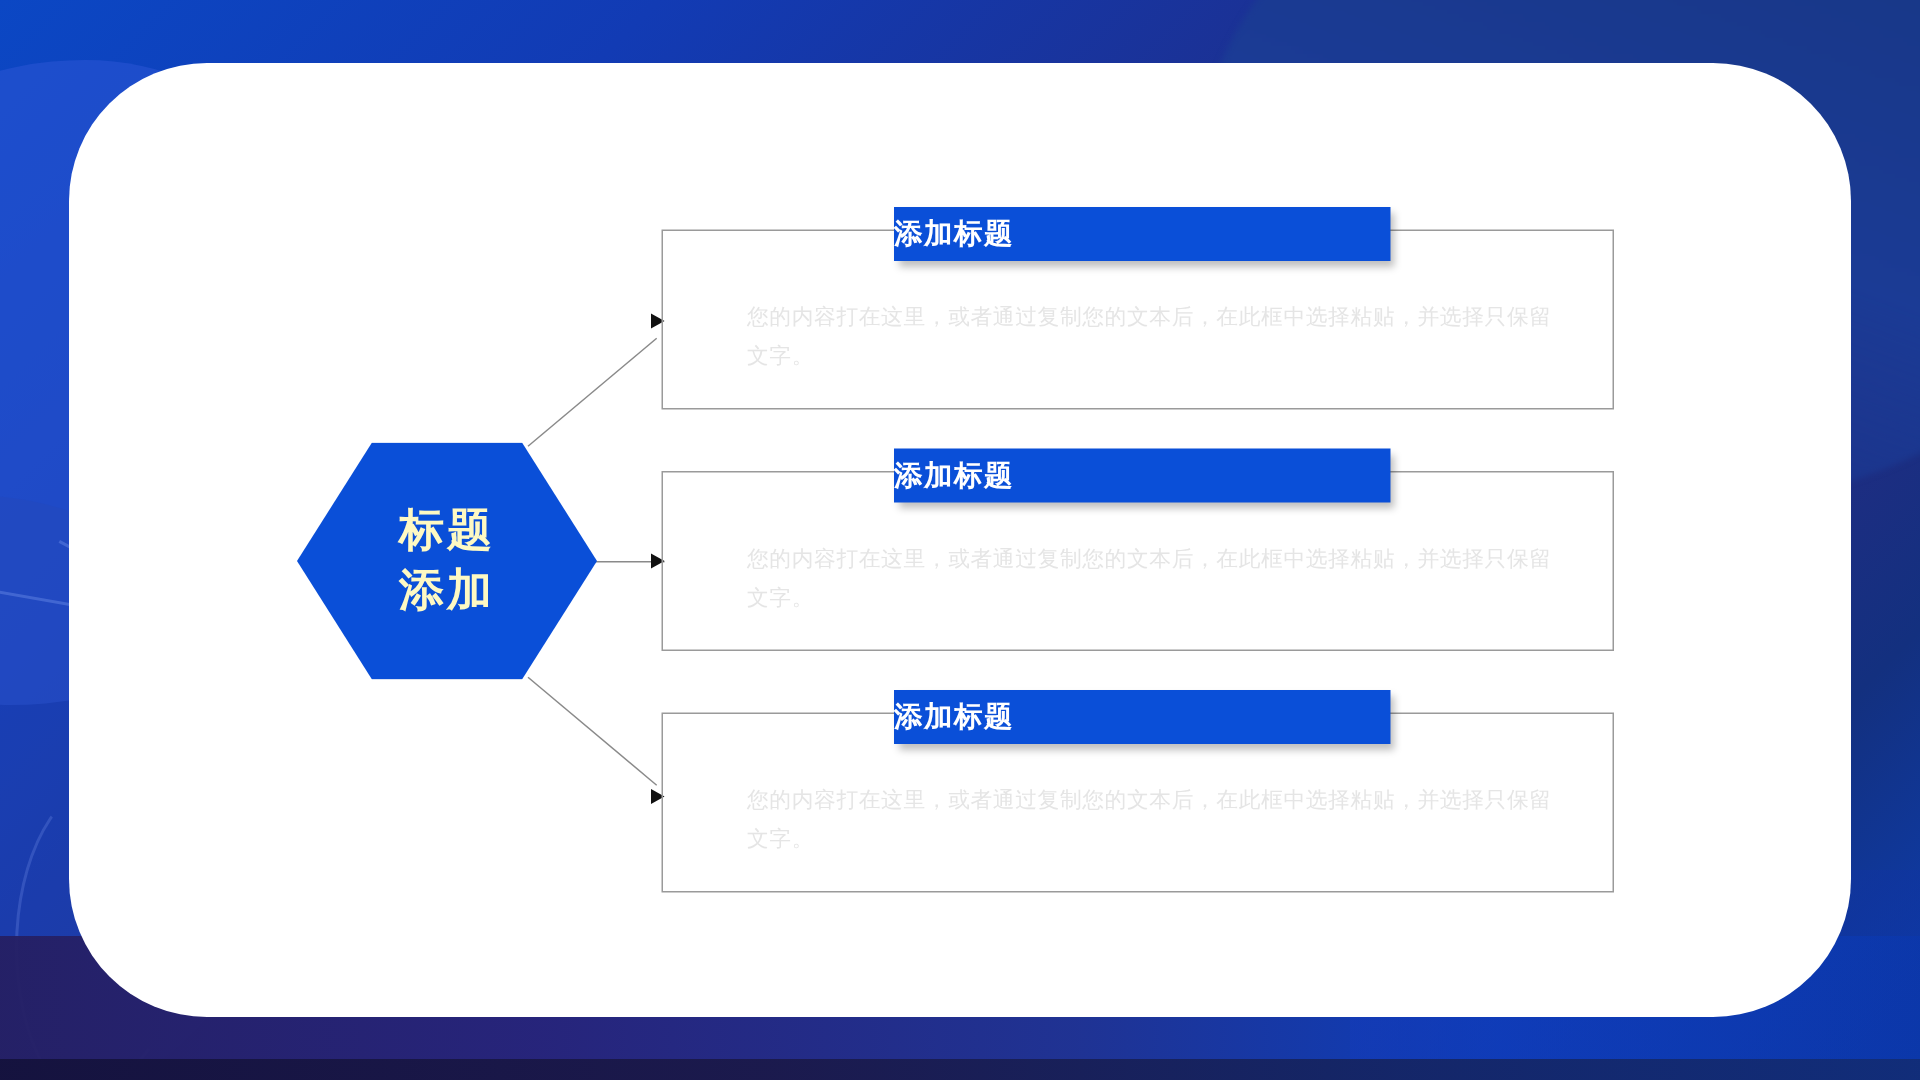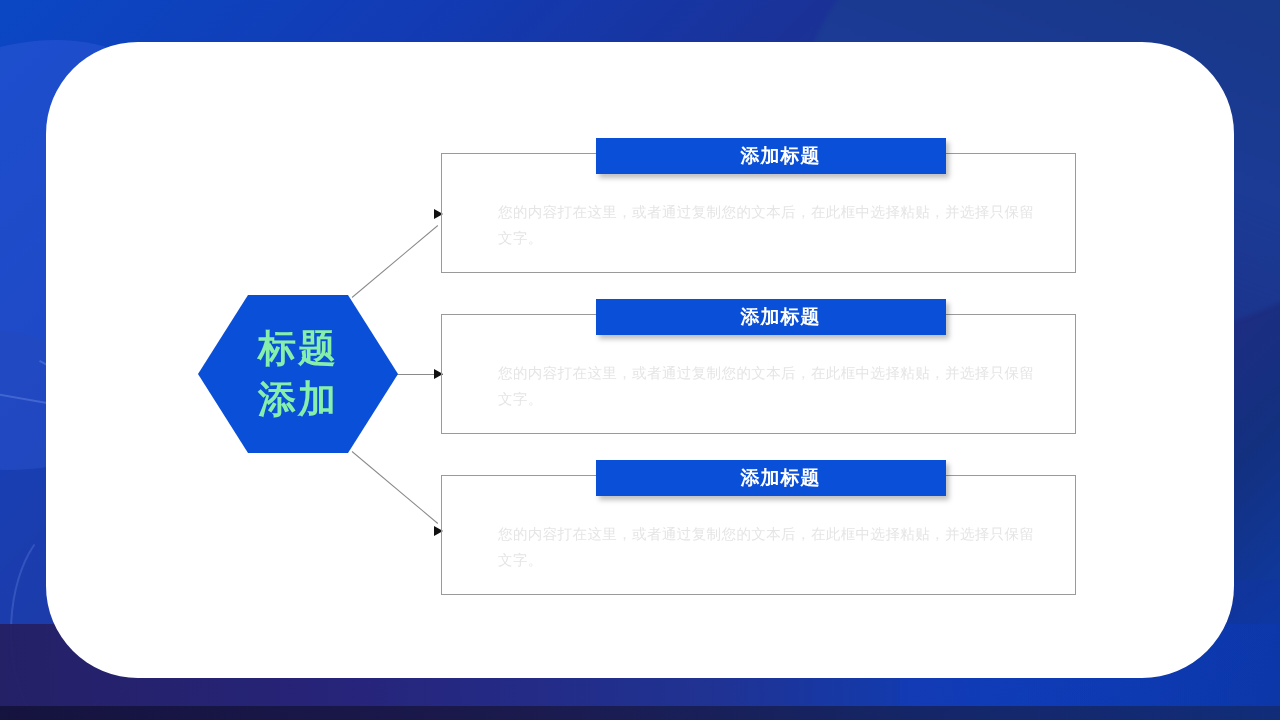--- a/index.html
+++ b/index.html
@@ -114,22 +114,22 @@
     height: 158px;
     background: var(--brand, #0a4fd8);
     clip-path: polygon(25% 0%, 75% 0%, 100% 50%, 75% 100%, 25% 100%, 0% 50%);
     display: flex;
     flex-direction: column;
     align-items: center;
     justify-content: center;
     filter: drop-shadow(3px 4px 4px rgba(0,0,0,.28));
   }
   .hex-line {
-    color: #86efac;
-    font-size: 38px;
+    color: #fef9c3;
+    font-size: 30px;
     font-weight: 700;
     line-height: 1.34;
     letter-spacing: 2px;
   }
 
   
   .conn {
     position: absolute;
     height: 1px;
     background: #8a8a8a;
@@ -160,22 +160,21 @@
   .bar {
     position: absolute;
     left: 154px;
     top: -16px;
     width: 331px;
     height: 36px;
     background: var(--brand, #0a4fd8);
     box-shadow: 3px 4px 5px rgba(0,0,0,.25);
     display: flex;
     align-items: center;
-    justify-content: center;
-    padding-left: 19px;
+    justify-content: flex-start;
   }
   .bar-label {
     color: #fff;
     font-size: 19px;
     font-weight: 700;
     letter-spacing: 1px;
   }
   .row-body {
     position: absolute;
     left: 56px;

